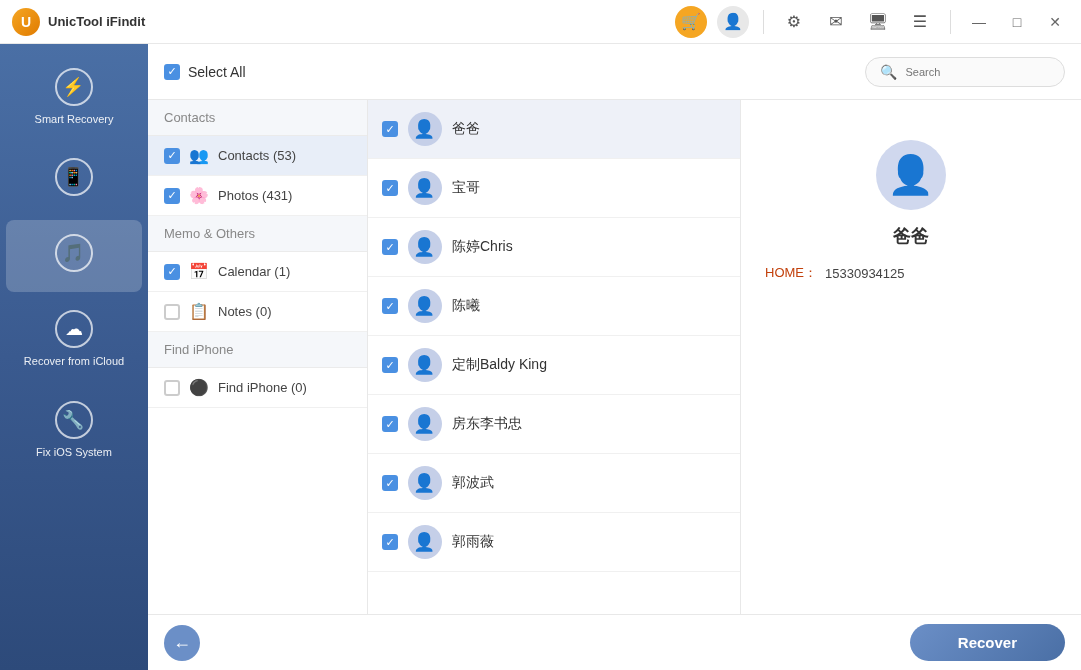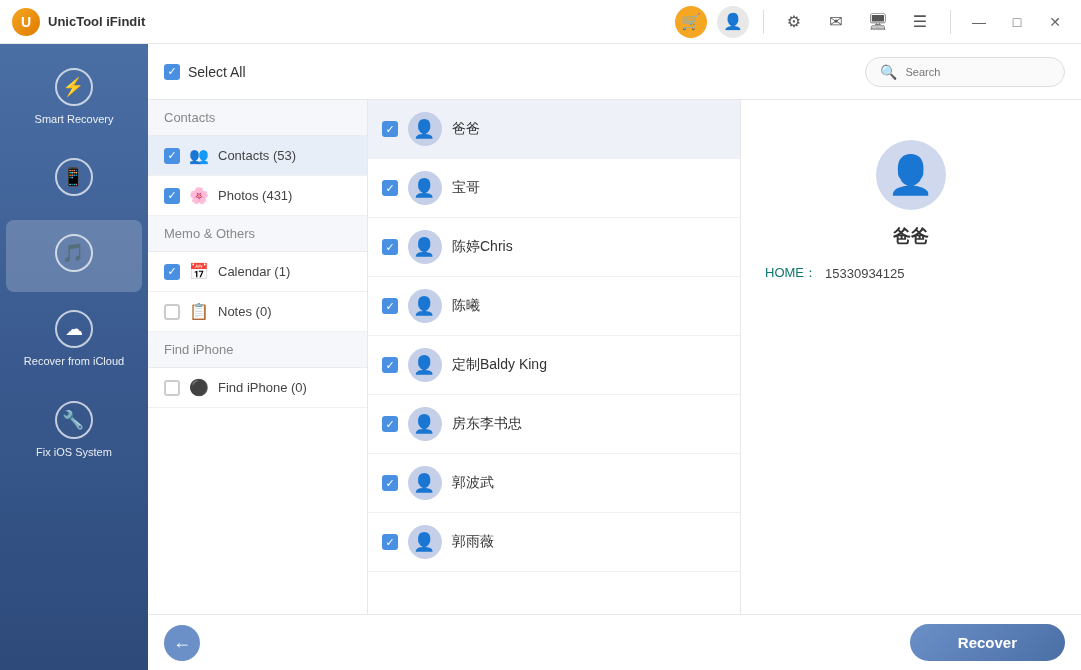--- a/index.html
+++ b/index.html
@@ -201,21 +201,21 @@
       width: 70px; height: 70px;
       background: #d0d8ee;
       border-radius: 50%;
       display: flex; align-items: center; justify-content: center;
       color: #8a9cc0; font-size: 38px;
       margin-bottom: 14px;
     }
     .detail-name { font-size: 18px; font-weight: 600; color: #333; margin-bottom: 16px; }
     .detail-info { width: 100%; }
     .detail-row { display: flex; align-items: center; gap: 8px; margin-bottom: 8px; font-size: 13px; }
-    .detail-label { color: #0f766e; font-weight: 500; }
+    .detail-label { color: #c2410c; font-weight: 500; }
     .detail-value { color: #444; }
 
     
     .bottom-bar {
       height: 56px;
       background: #fff;
       border-top: 1px solid #e8e8e8;
       display: flex;
       align-items: center;
       padding: 0 16px;

